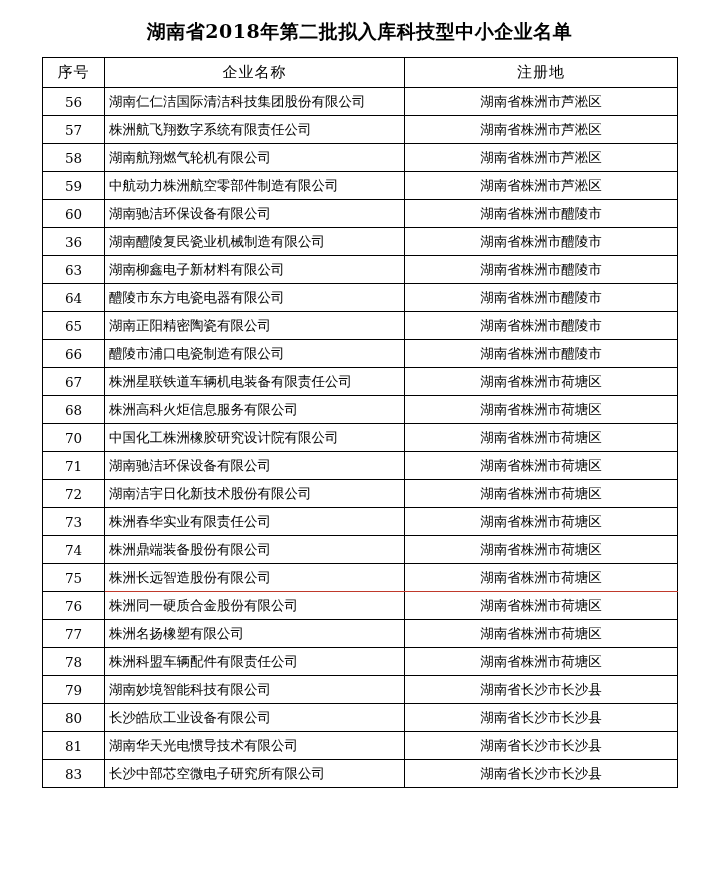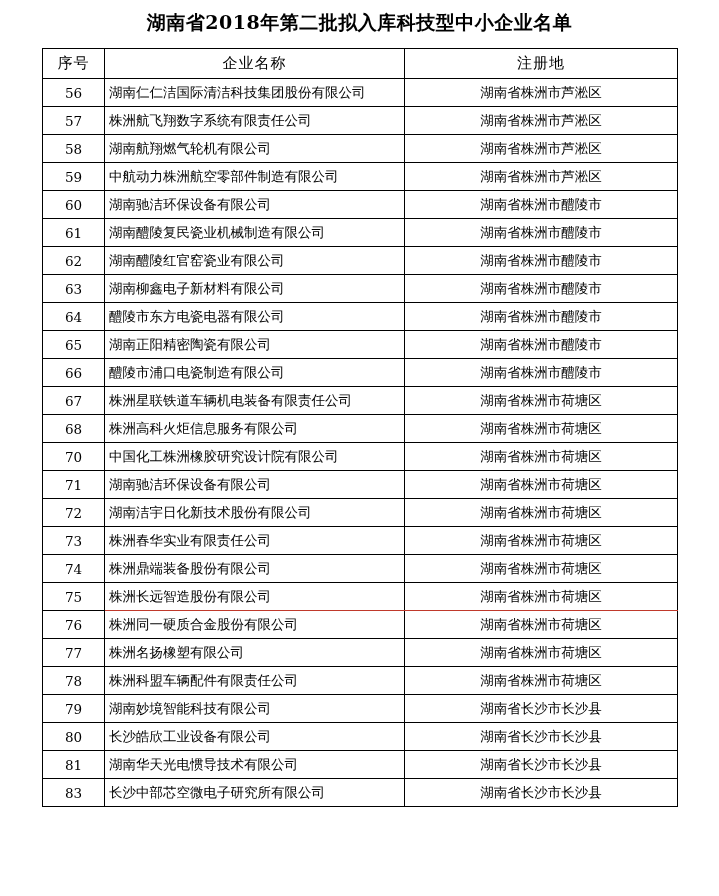--- a/index.html
+++ b/index.html
@@ -20,21 +20,21 @@
     position: relative;
     box-sizing: border-box;
     padding: 0 42px;
   }
   .doc-title {
     text-align: center;
     font-family: "DejaVu Serif", "Liberation Serif", serif;
     font-weight: bold;
     font-size: 19px;
     letter-spacing: 0.5px;
-    padding-top: 10px;
+    padding-top: 19px;
     padding-bottom: 12px;
     color: #000;
     white-space: nowrap;
   }
   table.listing {
     border-collapse: collapse;
     width: 635px;
     table-layout: fixed;
     font-family: "DejaVu Serif", "Liberation Serif", serif;
   }
@@ -115,27 +115,22 @@
           <td class="no">59</td>
           <td class="name">中航动力株洲航空零部件制造有限公司</td>
           <td class="loc">湖南省株洲市芦淞区</td>
         </tr>
         <tr>
           <td class="no">60</td>
           <td class="name">湖南驰洁环保设备有限公司</td>
           <td class="loc">湖南省株洲市醴陵市</td>
         </tr>
         <tr>
-          <td class="no">61</td>
+          <td class="no">36</td>
           <td class="name">湖南醴陵复民瓷业机械制造有限公司</td>
-          <td class="loc">湖南省株洲市醴陵市</td>
-        </tr>
-        <tr>
-          <td class="no">62</td>
-          <td class="name">湖南醴陵红官窑瓷业有限公司</td>
           <td class="loc">湖南省株洲市醴陵市</td>
         </tr>
         <tr>
           <td class="no">63</td>
           <td class="name">湖南柳鑫电子新材料有限公司</td>
           <td class="loc">湖南省株洲市醴陵市</td>
         </tr>
         <tr>
           <td class="no">64</td>
           <td class="name">醴陵市东方电瓷电器有限公司</td>

